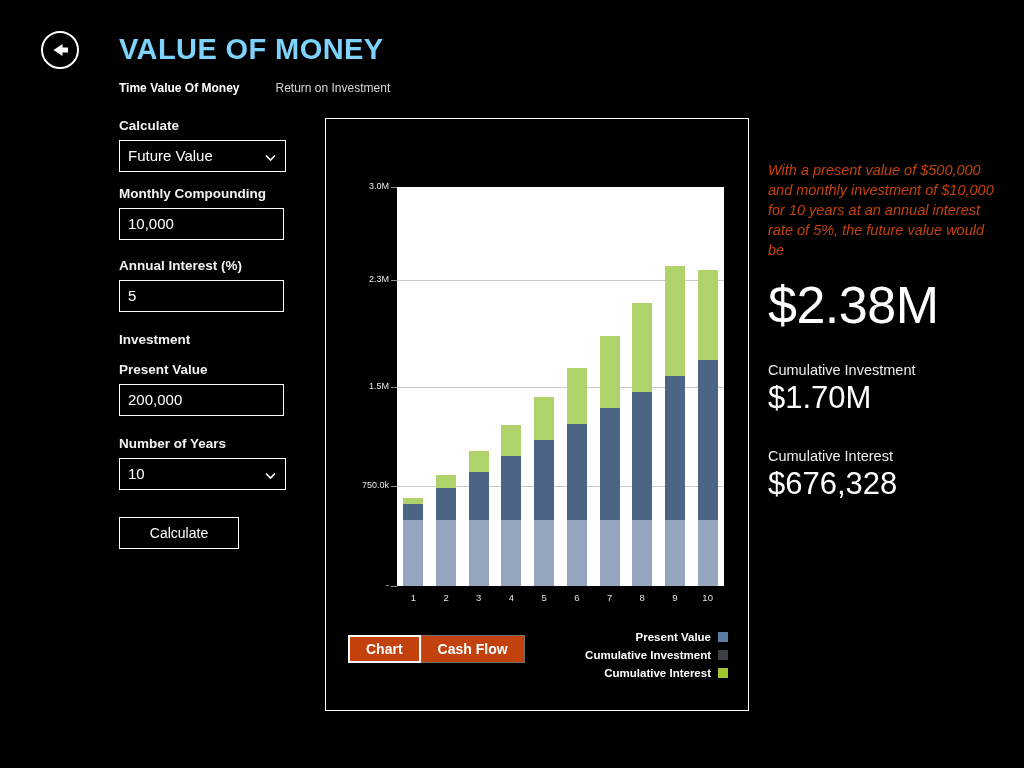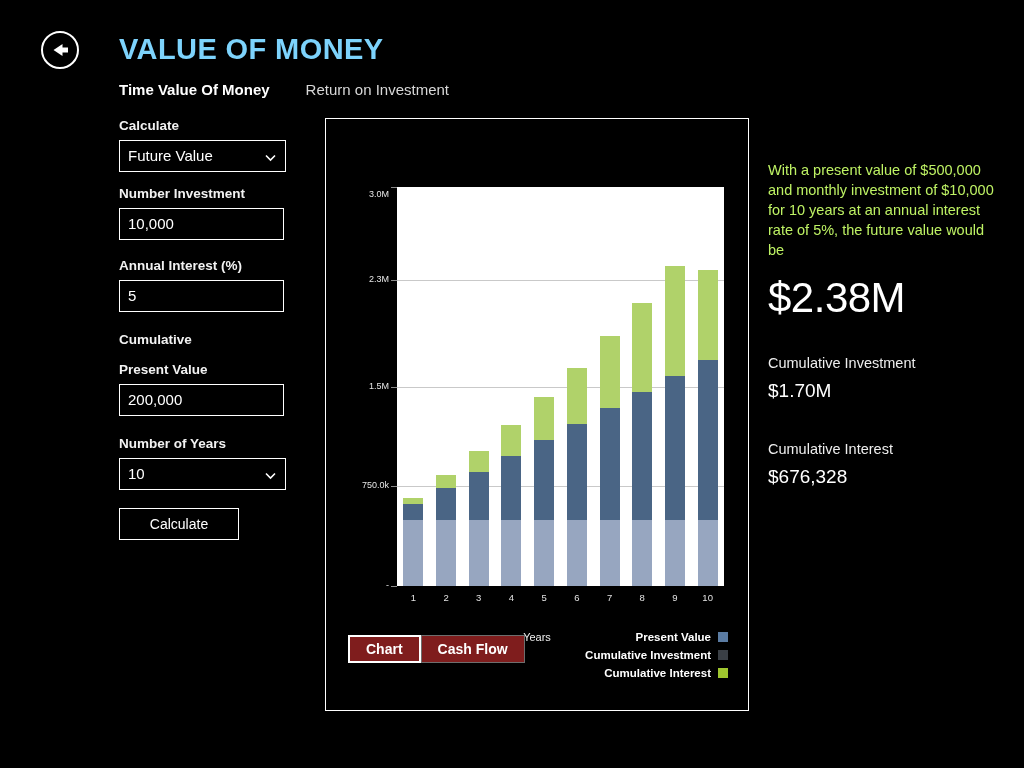--- a/index.html
+++ b/index.html
@@ -36,21 +36,21 @@
     color: #4a6080;
     white-space: nowrap;
   }
 
   
   #tabs {
     position: absolute; left: 119px; top: 81px;
     display: flex; align-items: baseline; gap: 36px;
   }
   .tab {
-    font-size: 15px;
+    font-size: 12px;
     color: #d8d8d8;
     cursor: pointer;
     white-space: nowrap;
   }
   .tab.active { font-weight: bold; color: #ffffff; }
 
   
   #form-panel {
     position: absolute; left: 119px; top: 118px;
     width: 200px;
@@ -95,21 +95,21 @@
     font-family: "Liberation Sans", sans-serif;
     cursor: pointer;
   }
 
   
   .f-calculate   { margin-bottom: 14px; }
   .f-monthly     { margin-bottom: 18px; }
   .f-interest    { margin-bottom: 20px; }
   .f-compounding { margin-bottom: 14px; }
   .f-present     { margin-bottom: 20px; }
-  .f-years       { margin-bottom: 0px; }
+  .f-years       { margin-bottom: 9px; }
 
   
   #chart-card {
     position: absolute;
     left: 325px; top: 118px;
     width: 424px; height: 593px;
     border: 1px solid #ffffff;
     background: #000000;
   }
   #plot {
@@ -165,21 +165,21 @@
 
   
   #chart-toggle {
     position: absolute;
     left: 22px; top: 516px;
     display: flex;
   }
   .toggle-btn {
     height: 28px;
     padding: 0 16px;
-    background: #7f1d1d;
+    background: #c2410c;
     color: #ffffff;
     font-size: 14px;
     font-weight: bold;
     font-family: "Liberation Sans", sans-serif;
     border: 1px solid #6e6e6e;
     cursor: pointer;
     display: flex; align-items: center; justify-content: center;
   }
   .toggle-btn.selected {
     border: 2px solid #ffffff;
@@ -207,37 +207,38 @@
 
   
   #results {
     position: absolute;
     left: 768px; top: 160px;
     width: 230px;
   }
   #summary-text {
     font-size: 14.5px;
     line-height: 20px;
-    color: #bef264;
+    color: #c2410c;
+    font-style: italic;
   }
   #future-value {
-    margin-top: 14px;
-    font-size: 42px;
+    margin-top: 21px;
+    font-size: 52px;
     color: #ffffff;
     line-height: 48px;
     letter-spacing: -0.5px;
   }
   .result-block { margin-top: 32px; }
   .result-label {
     font-size: 14.5px;
     color: #eeeeee;
     line-height: 18px;
   }
   .result-value {
-    font-size: 19px;
+    font-size: 31px;
     color: #ffffff;
     line-height: 34px;
     margin-top: 2px;
   }
 </style>
 </head>
 <body>
 
 <div id="app">
 
@@ -264,35 +265,35 @@
         <span class="ctrl-text">Future Value</span>
         <span class="chevron">
           <svg width="13" height="13" viewBox="0 0 13 13">
             <path d="M2 4.5 L6.5 9 L11 4.5" fill="none" stroke="#ffffff" stroke-width="1.6"></path>
           </svg>
         </span>
       </div>
     </div>
 
     <div class="field f-monthly">
-      <div class="field-label">Number Investment</div>
+      <div class="field-label">Monthly Compounding</div>
       <div class="ctrl">
         <span class="ctrl-text" placeholder="0">10,000</span>
       </div>
     </div>
 
     <div class="field f-interest">
       <div class="field-label">Annual Interest (%)</div>
       <div class="ctrl">
         <span class="ctrl-text" placeholder="0">5</span>
       </div>
     </div>
 
     <div class="field f-compounding">
-      <div class="field-label">Cumulative</div>
+      <div class="field-label">Investment</div>
     </div>
 
     <div class="field f-present">
       <div class="field-label">Present Value</div>
       <div class="ctrl">
         <span class="ctrl-text" placeholder="0">200,000</span>
       </div>
     </div>
 
     <div class="field f-years">
@@ -306,21 +307,21 @@
         </span>
       </div>
     </div>
 
     <button id="calculate-button">Calculate</button>
   </div>
 
   <div id="chart-card">
 
     <div id="yticks">
-        <div class="ytick" style="top: 70px; left: 0px; width: 63px; right: auto;">3.0M</div>
+        <div class="ytick" style="top: 62px; left: 0px; width: 63px; right: auto;">3.0M</div>
         <div class="ytick-line" style="top: 68px; left: 65px;"></div>
         <div class="ytick" style="top: 155.1px; left: 0px; width: 63px; right: auto;">2.3M</div>
         <div class="ytick-line" style="top: 161.1px; left: 65px;"></div>
         <div class="ytick" style="top: 261.5px; left: 0px; width: 63px; right: auto;">1.5M</div>
         <div class="ytick-line" style="top: 267.5px; left: 65px;"></div>
         <div class="ytick" style="top: 361.25px; left: 0px; width: 63px; right: auto;">750.0k</div>
         <div class="ytick-line" style="top: 367.25px; left: 65px;"></div>
         <div class="ytick" style="top: 461px; left: 0px; width: 63px; right: auto;">-</div>
         <div class="ytick-line" style="top: 467px; left: 65px;"></div>
       </div>
@@ -384,21 +385,20 @@
         <div class="xtick" style="left: 107.05px; top: 473px;">2</div>
         <div class="xtick" style="left: 139.75px; top: 473px;">3</div>
         <div class="xtick" style="left: 172.45px; top: 473px;">4</div>
         <div class="xtick" style="left: 205.15px; top: 473px;">5</div>
         <div class="xtick" style="left: 237.85px; top: 473px;">6</div>
         <div class="xtick" style="left: 270.55px; top: 473px;">7</div>
         <div class="xtick" style="left: 303.25px; top: 473px;">8</div>
         <div class="xtick" style="left: 335.95px; top: 473px;">9</div>
         <div class="xtick" style="left: 368.65px; top: 473px;">10</div>
       </div>
-    <div id="x-axis-label">Years</div>
 
     <div id="chart-toggle">
       <button class="toggle-btn selected">Chart</button>
       <button class="toggle-btn">Cash Flow</button>
     </div>
 
     <div id="chart-legend">
       <div class="legend-row">
         <span class="legend-label">Present Value</span>
         <span class="legend-swatch" style="background: rgb(91, 124, 163);"></span>

